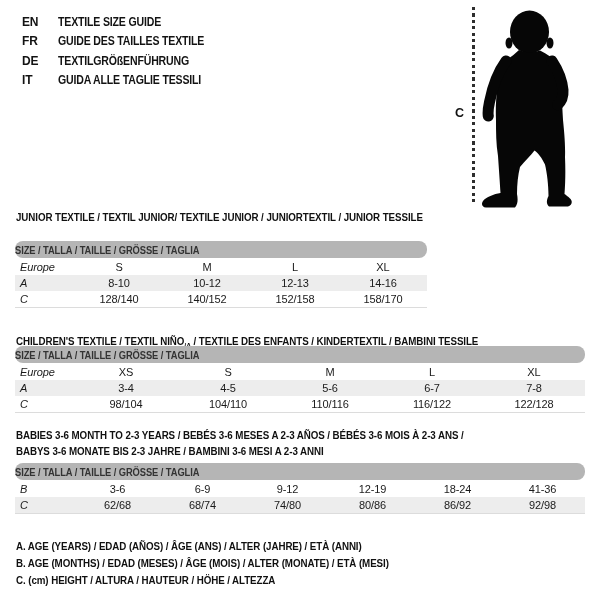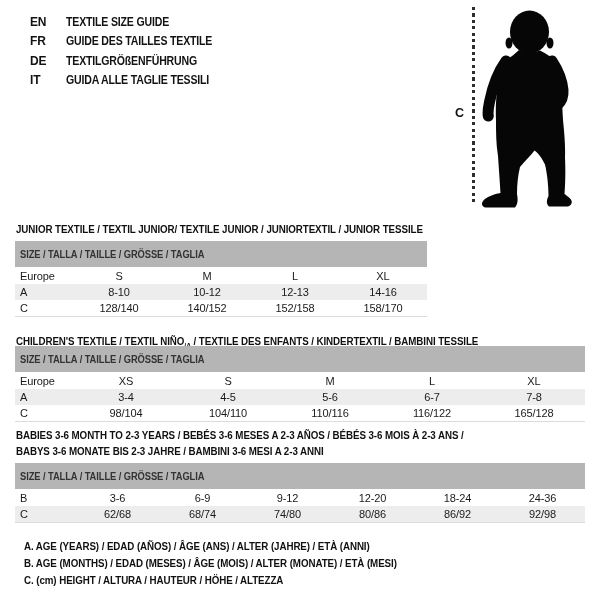--- a/index.html
+++ b/index.html
@@ -1,45 +1,45 @@
 <!DOCTYPE html>
 <html><head>
 <meta charset="utf-8">
 <style>
   html,body { margin:0; padding:0; background:#ffffff; }
   body { width:600px; height:600px; font-family:"Liberation Sans", sans-serif; }
   .page { position:relative; width:600px; height:600px; background:#ffffff; overflow:hidden; color:#1a1a1a; }
 
   
   .langs { position:absolute; left:22px; top:13px; font-size:12px; font-weight:700; line-height:19.4px; color:#131313; }
-  .lang-row { display:flex;margin-left:8px; }
+  .lang-row { display:flex; }
   .code { width:36px; letter-spacing:-0.2px; }
   .ltitle { display:inline-block; transform:scaleX(0.88); transform-origin:0 50%; white-space:nowrap; letter-spacing:-0.2px; }
 
   
   .measure-line { position:absolute; left:472px; top:7px; width:2.5px; height:198px;
     background: repeating-linear-gradient(to bottom, #2e2e2e 0px, #2e2e2e 3.2px, transparent 3.2px, transparent 6.4px); }
   .c-label { position:absolute; left:455px; top:106px; font-size:12.5px; font-weight:700; color:#111111; }
   .baby { position:absolute; left:479px; top:0; width:110px; height:212px; }
 
   
   .sec-h { position:absolute; left:16px; font-size:11.5px; font-weight:700; color:#101010; white-space:nowrap; line-height:16px; }
   .cond { display:inline-block; transform:scaleX(0.85); transform-origin:0 50%; white-space:nowrap; letter-spacing:-0.1px; }
   .subA { font-size:8px; position:relative; top:2.5px; }
 
   
   .tbl { position:absolute; left:15px; font-size:11px; color:#1a1a1a; border-bottom:1px solid #dcdcdc; }
-  .bar { height:26px; background:#b5b5b5; margin-bottom:1px; display:flex; align-items:center; padding-left:5px; font-weight:700; font-size:11px; color:#333333; box-sizing:border-box; }
+  .bar { height:17px; background:#b5b5b5; margin-bottom:1px; display:flex; align-items:center; font-weight:700; font-size:11px; color:#333333; box-sizing:border-box;border-radius:8px; }
   .trow { display:flex; height:16px; line-height:16px; }
   .trow.shaded { background:#ededed; }
-  .lbl { width:60px; padding-left:5px; box-sizing:border-box; letter-spacing:-0.1px; }
+  .lbl { width:60px; padding-left:5px; box-sizing:border-box; letter-spacing:-0.1px;font-style:italic; }
   .val { flex:1; text-align:center; letter-spacing:-0.1px; }
 
   
-  .foot { position:absolute; left:24px; top:538px; font-size:11.5px; font-weight:700; line-height:17px; color:#101010; }
+  .foot { position:absolute; left:16px; top:538px; font-size:11.5px; font-weight:700; line-height:17px; color:#101010; }
   .foot div { white-space:nowrap; }
 </style>
 </head>
 <body>
 
 <div class="page">
 
   <div class="langs">
     <div class="lang-row">
       <span class="code">EN</span>
@@ -86,21 +86,21 @@
         C86.5,182 86.5,168 86,157
         C86.5,144 85,130 84,120
         C83,100 82,78 79,64
         C74,58 68,54 61,50.5
         C54,53 47,53 40,50 Z"></path>
       <path fill="none" stroke="#060606" stroke-width="11" stroke-linecap="round" d="M27,61 C19,72 13.5,87 10.5,102 C9,109 8.8,113 9.3,116"></path>
       <path fill="none" stroke="#060606" stroke-width="11" stroke-linecap="round" d="M73,61 C79,70 83,80 84,90 C84.5,97 82,102 78.5,105"></path>
     </g>
   </svg>
 
-  <div class="sec-h" style="top:221px;text-align:right;">
+  <div class="sec-h" style="top:209px;text-align:right;">
     <span class="cond">JUNIOR TEXTILE / TEXTIL JUNIOR/ TEXTILE JUNIOR / JUNIORTEXTIL / JUNIOR TESSILE</span>
   </div>
   <div class="tbl" style="top:241px; width:412px;">
     <div class="bar">
       <span class="cond">SIZE / TALLA / TAILLE / GRÖSSE / TAGLIA</span>
     </div>
     <div class="trow">
       <span class="lbl">Europe</span>
       <span class="val">S</span>
       <span class="val">M</span>
@@ -145,40 +145,40 @@
       <span class="val">5-6</span>
       <span class="val">6-7</span>
       <span class="val">7-8</span>
     </div>
     <div class="trow">
       <span class="lbl">C</span>
       <span class="val">98/104</span>
       <span class="val">104/110</span>
       <span class="val">110/116</span>
       <span class="val">116/122</span>
-      <span class="val">165/128</span>
+      <span class="val">122/128</span>
     </div>
   </div>
 
   <div class="sec-h" style="top:427px;">
     <div><span class="cond">BABIES 3-6 MONTH TO 2-3 YEARS / BEBÉS 3-6 MESES A 2-3 AÑOS / BÉBÉS 3-6 MOIS À 2-3 ANS /</span></div>
     <div><span class="cond">BABYS 3-6 MONATE BIS 2-3 JAHRE / BAMBINI 3-6 MESI A 2-3 ANNI</span></div>
   </div>
   <div class="tbl" style="top:463px; width:570px;">
     <div class="bar">
       <span class="cond">SIZE / TALLA / TAILLE / GRÖSSE / TAGLIA</span>
     </div>
     <div class="trow">
       <span class="lbl">B</span>
       <span class="val">3-6</span>
       <span class="val">6-9</span>
       <span class="val">9-12</span>
-      <span class="val">12-20</span>
+      <span class="val">12-19</span>
       <span class="val">18-24</span>
-      <span class="val">24-36</span>
+      <span class="val">41-36</span>
     </div>
     <div class="trow shaded">
       <span class="lbl">C</span>
       <span class="val">62/68</span>
       <span class="val">68/74</span>
       <span class="val">74/80</span>
       <span class="val">80/86</span>
       <span class="val">86/92</span>
       <span class="val">92/98</span>
     </div>

